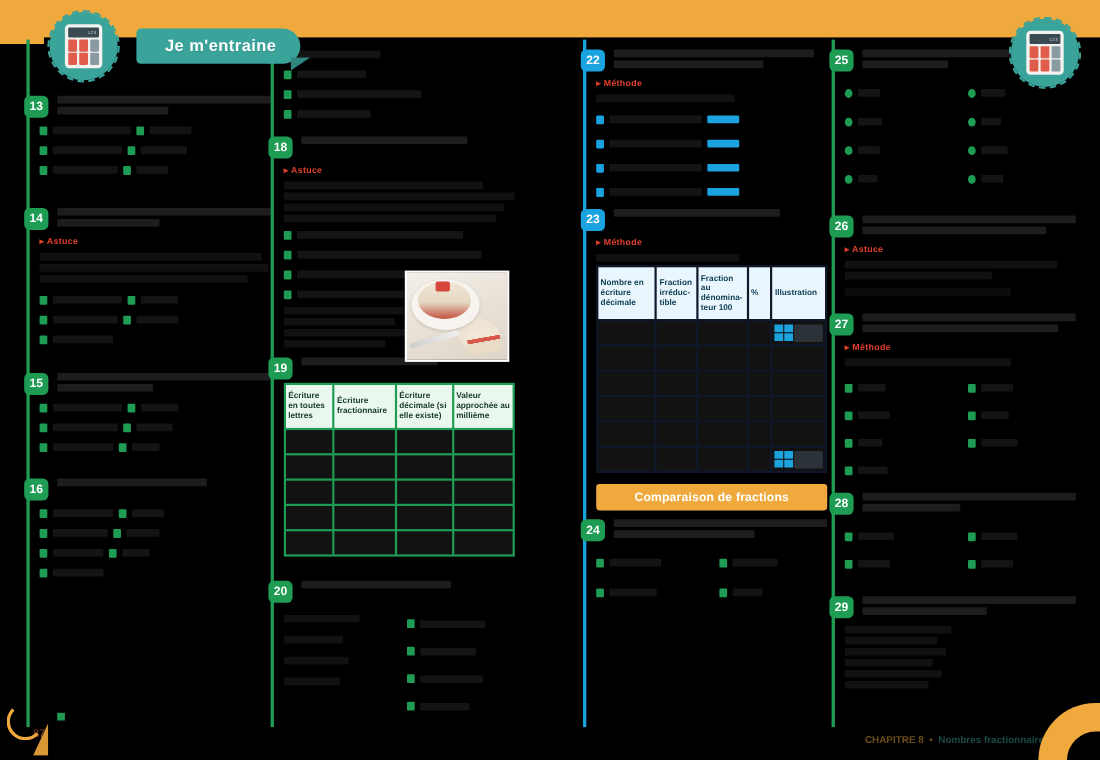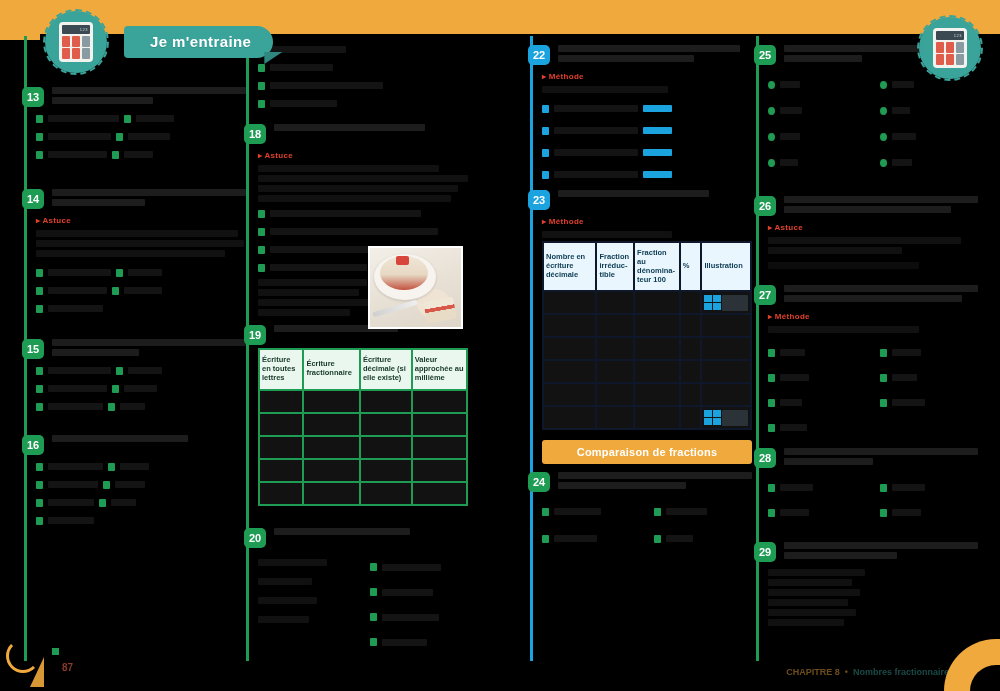--- a/index.html
+++ b/index.html
@@ -300,21 +300,21 @@
     background: rgba(0,0,0,.55);
   }
   .footer-left {
     position: absolute; left: 52px; bottom: 36px;
     display: flex; align-items: center; gap: 4px;
   }
   .footer-left .sq { width: 7px; height: 7px; background: #1f9c54; }
   .footer-left .lbl { color: #2d7f4d; font-size: 8px; font-weight: bold; }
   .pagenum {
     position: absolute; left: 30px; bottom: 18px;
-    color: #8a3b2a; font-size: 10px; font-weight: bold; margin-left: 32px;
+    color: #8a3b2a; font-size: 10px; font-weight: normal;
   }
 </style>
 </head>
 <body>
 
 <div id="page">
 
   <div class="orange-top"></div>
   <div class="orange-top-notch"></div>
   <div class="orange-left-strip"></div>

